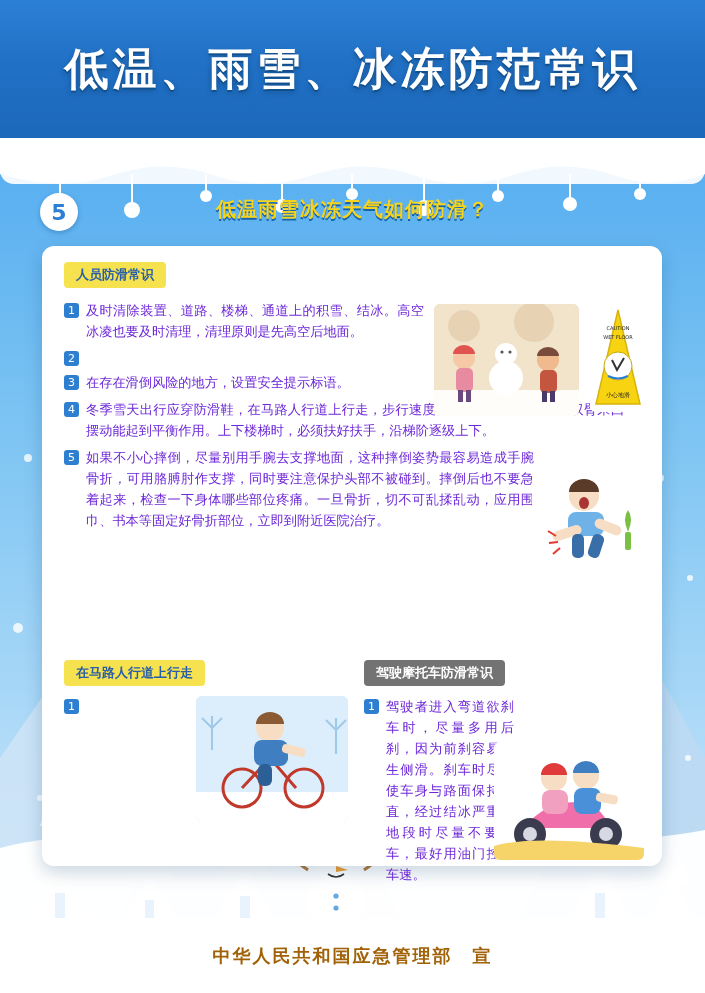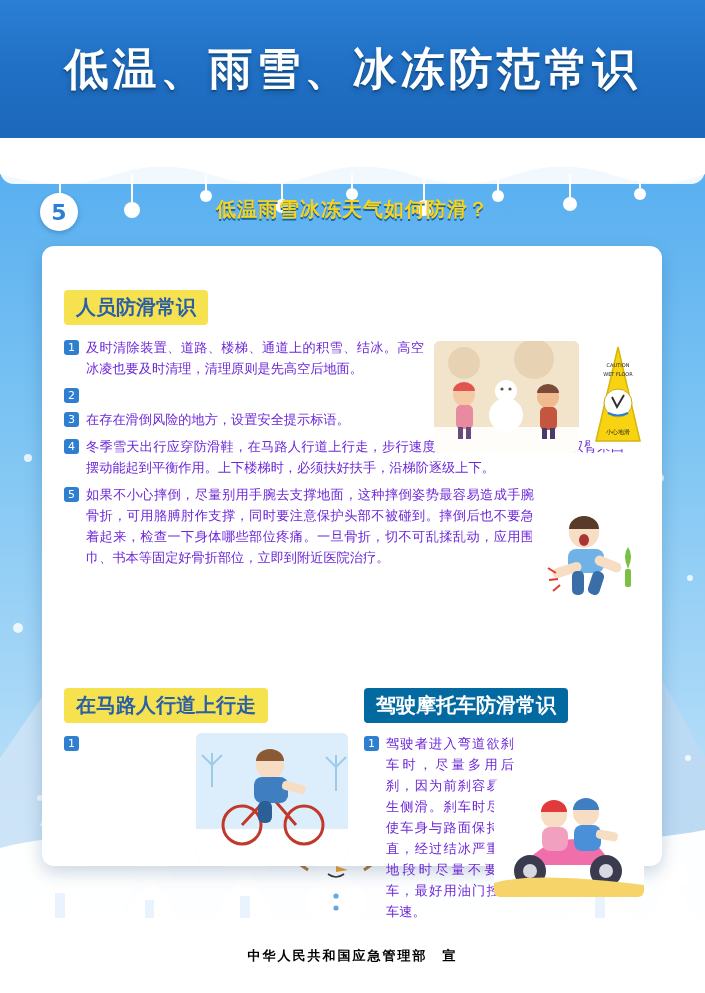--- a/index.html
+++ b/index.html
@@ -92,29 +92,28 @@
     width: 620px;
     height: 620px;
     background: #ffffff;
     border-radius: 12px;
     box-shadow: 0 6px 18px rgba(10,60,110,.22);
   }
   .section-tag {
     display: inline-block;
     background: #f6e24f;
     color: #2a5fa8;
-    font-size: 20px;
+    font-size: 13px;
     font-weight: bold;
     padding: 4px 12px;
     border-radius: 4px;
     font-family: "DejaVu Sans", sans-serif;
-    margin-top: 28px;
   }
   .section-tag.orange {
-    background: #0369a1;
+    background: #737373;
     color: #ffffff;
   }
   .blk { position: absolute; }
   .item {
     display: flex;
     align-items: flex-start;
     margin-bottom: 6px;
   }
   .num {
     flex: 0 0 auto;
@@ -153,22 +152,22 @@
     position: absolute;
     left: 0; top: 918px;
     width: 705px;
     height: 75px;
     background: #ffffff;
     display: flex;
     align-items: center;
     justify-content: center;
   }
   .footer-text {
-    font-size: 13px;
-    color: #000000;
+    font-size: 18px;
+    color: #a16207;
     font-weight: bold;
     letter-spacing: 2px;
     font-family: "DejaVu Sans", sans-serif;
   }
 </style>
 </head>
 <body>
 
 <div class="poster">
 

